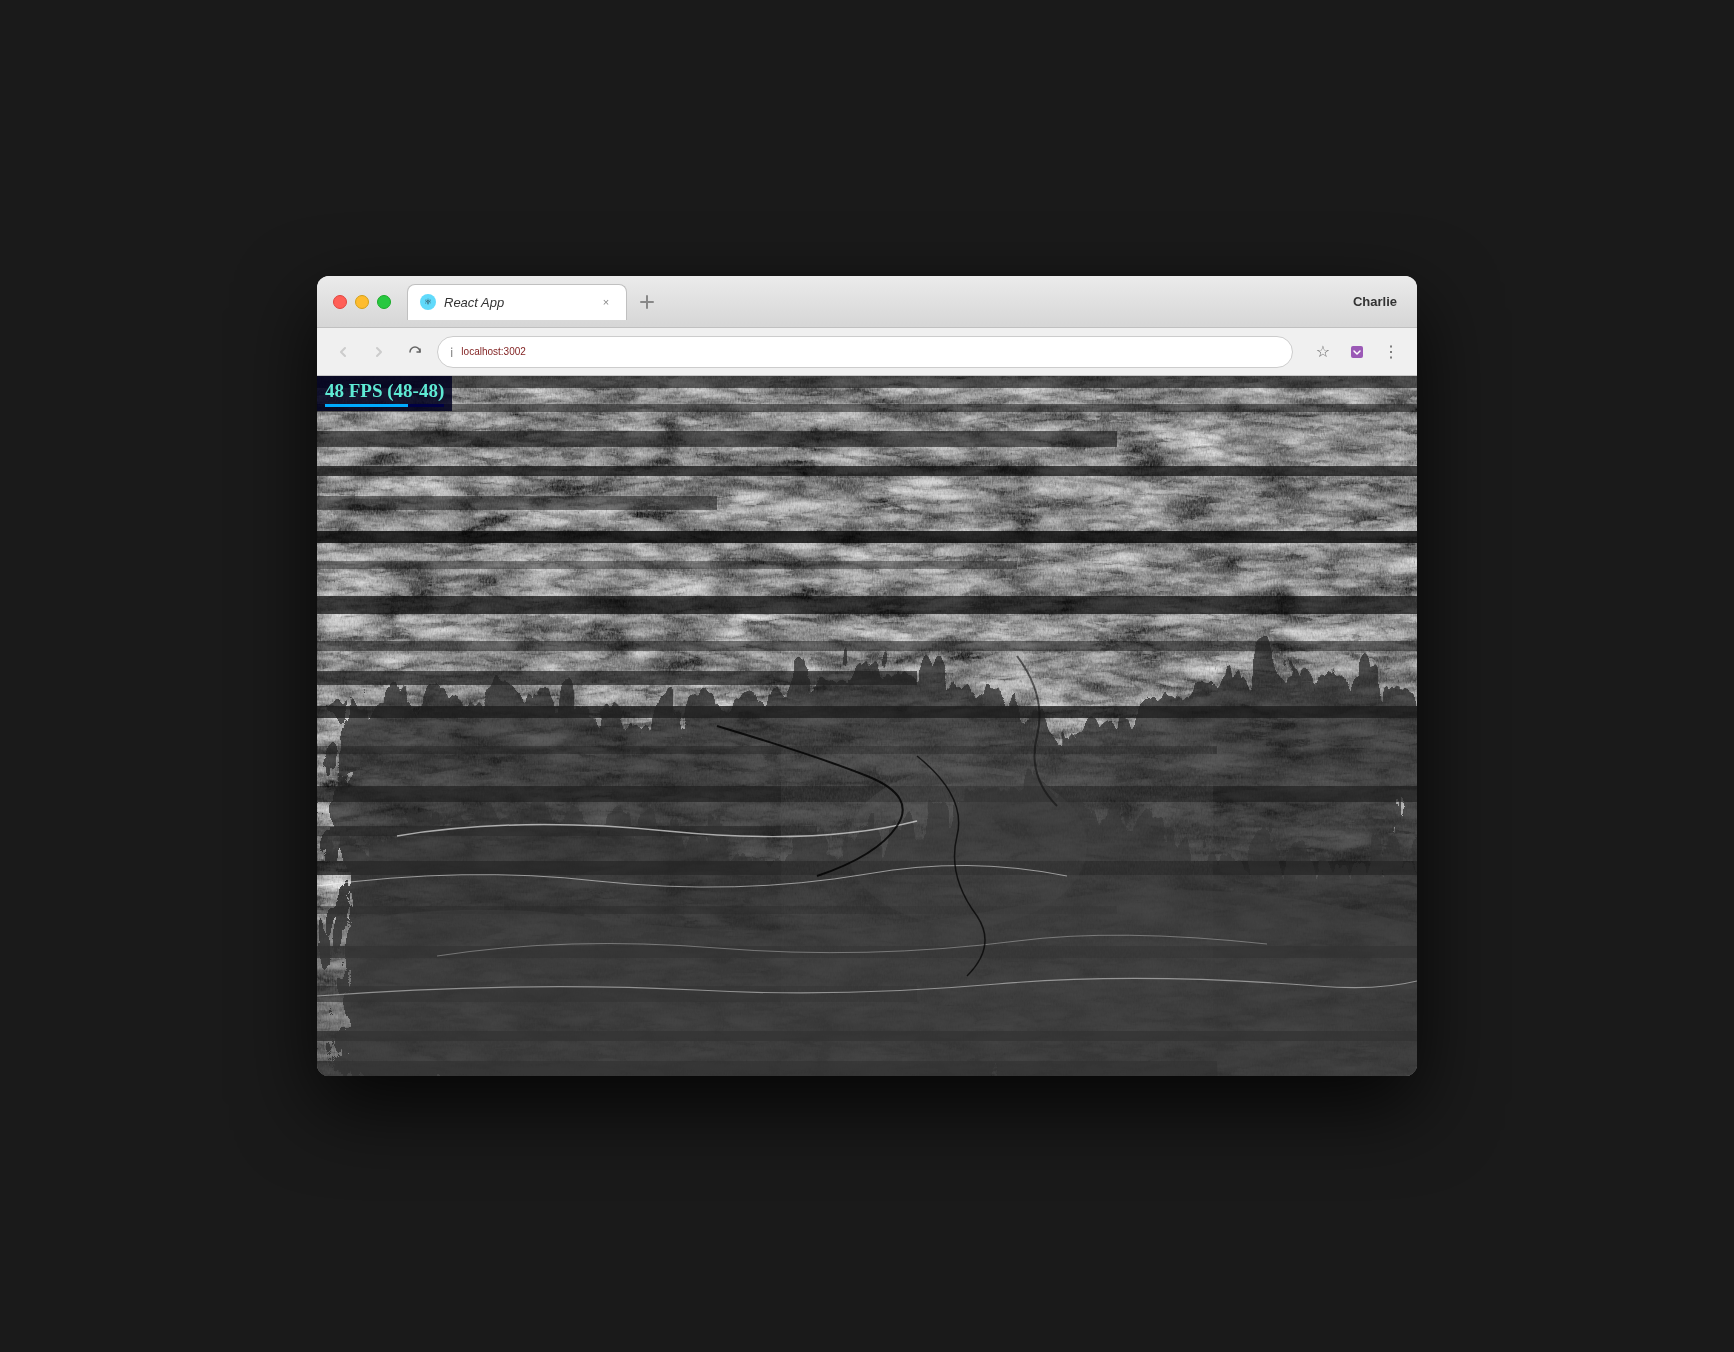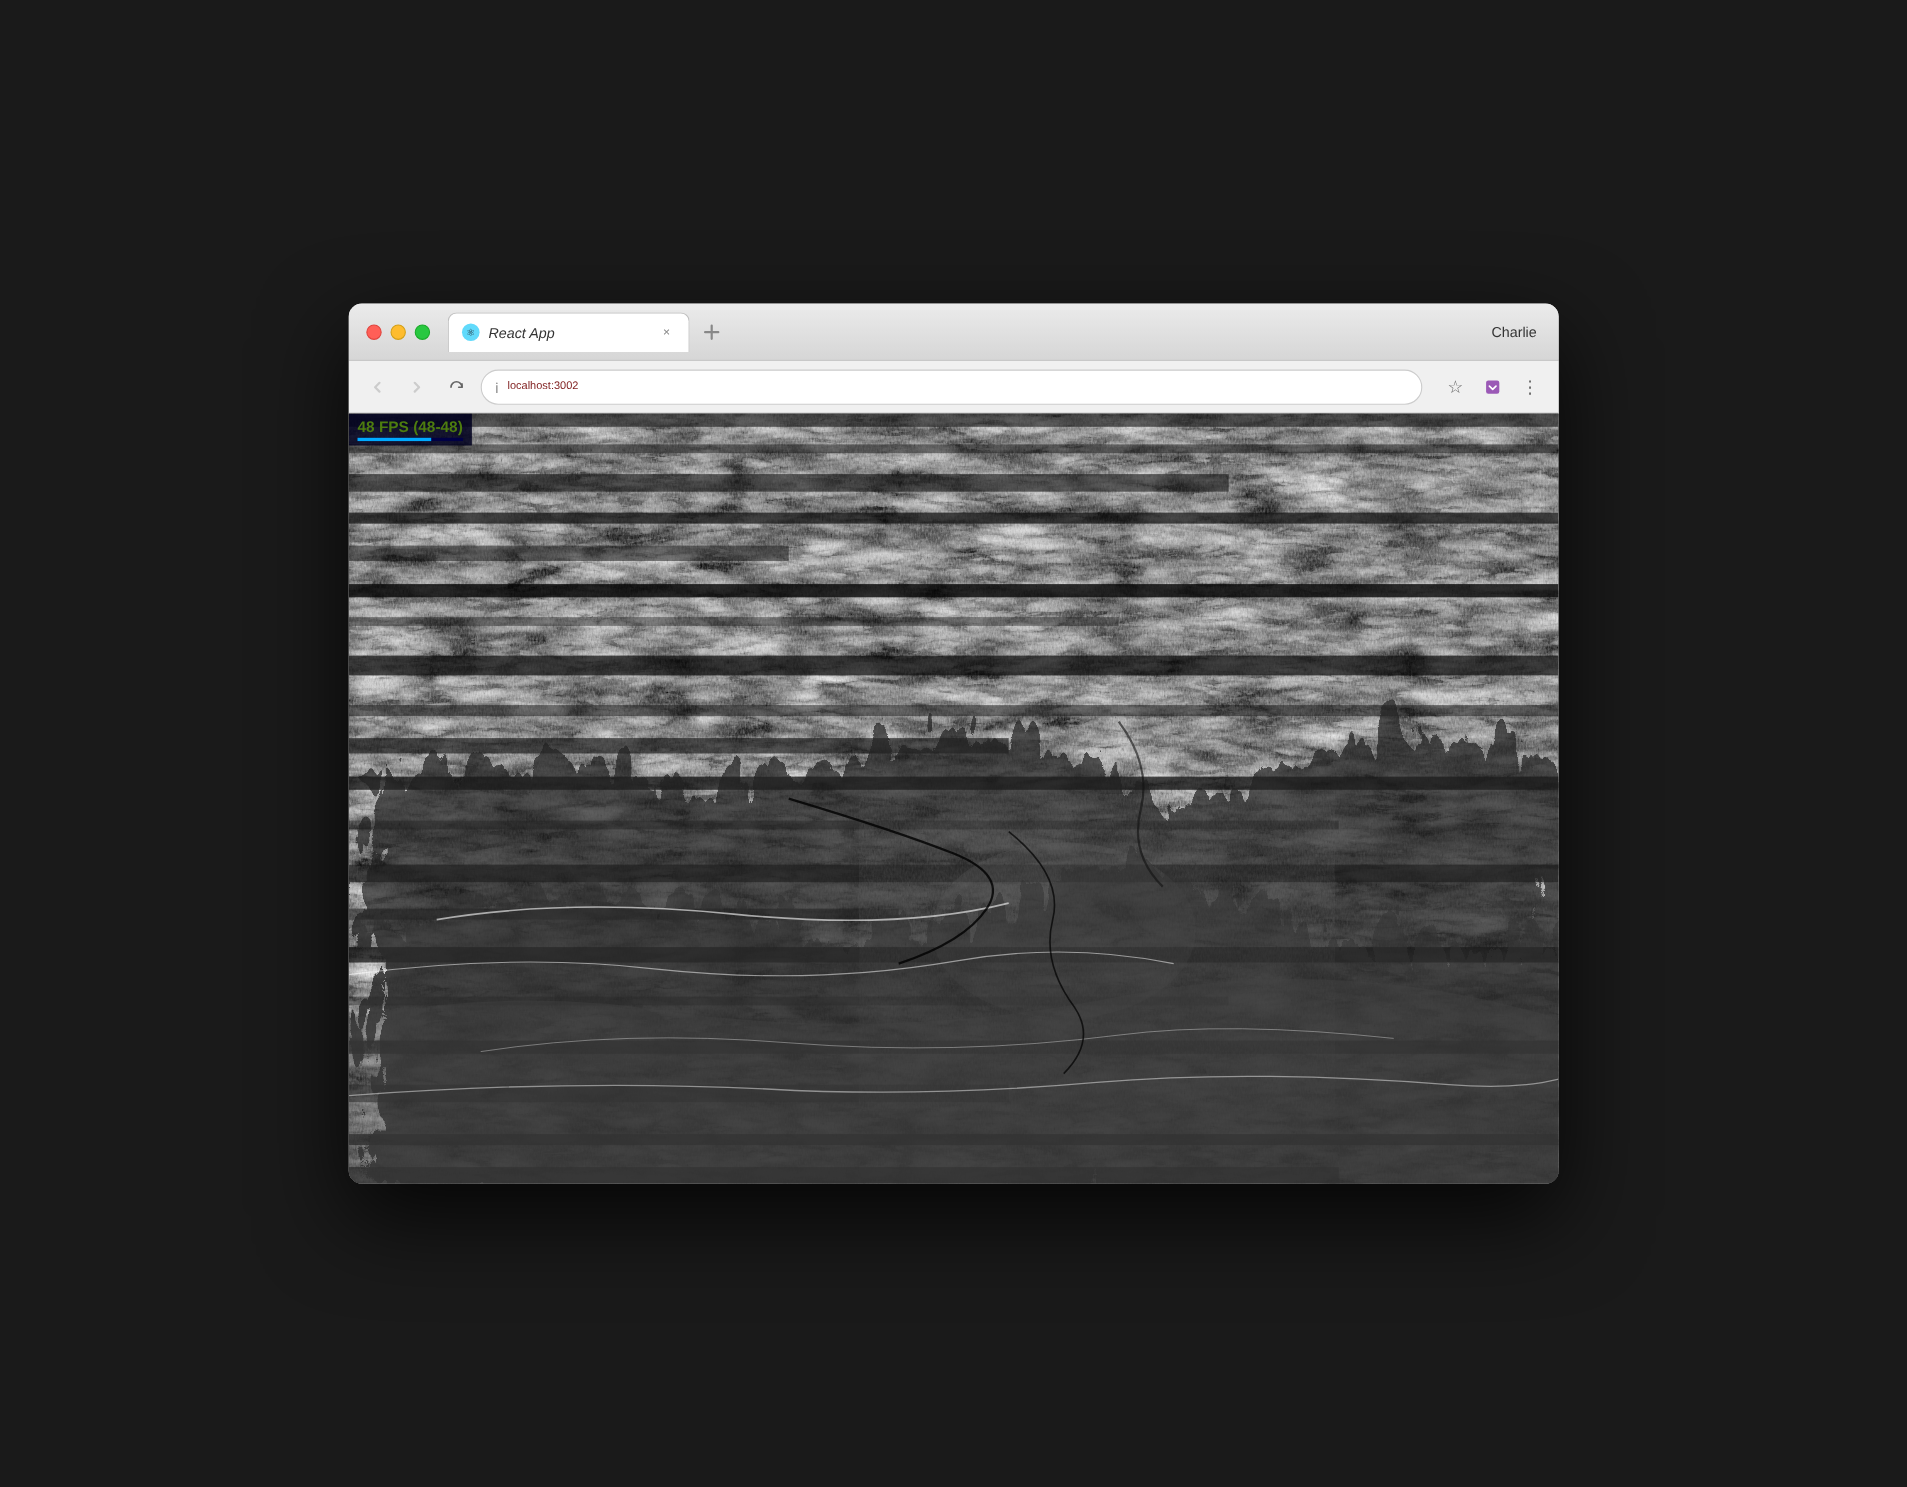--- a/index.html
+++ b/index.html
@@ -102,20 +102,21 @@
       justify-content: center;
       color: #888;
       font-size: 18px;
       cursor: pointer;
     }
     .profile-name {
       font-size: 13px;
       color: #333;
       margin-left: auto;
       padding-right: 4px;
+      font-weight: bold;
     }
     .address-bar-row {
       background: #f0f0f0;
       height: 48px;
       display: flex;
       align-items: center;
       padding: 0 12px;
       gap: 8px;
       border-bottom: 1px solid #c8c8c8;
     }
@@ -188,24 +189,24 @@
     
     .fps-overlay {
       position: absolute;
       top: 0;
       left: 0;
       background: rgba(0, 0, 30, 0.85);
       padding: 4px 8px;
       z-index: 10;
     }
     .fps-text {
-      color: #4d7c0f;
-      font-size: 14px;
+      color: #5eead4;
+      font-size: 19px;
       font-weight: bold;
-      font-family: Liberation Sans, sans-serif;
+      font-family: Liberation Serif, serif;
     }
     .fps-bar {
       width: 100%;
       height: 3px;
       background: #004;
       margin-top: 2px;
     }
     .fps-bar-fill {
       height: 100%;
       background: #00aaff;

